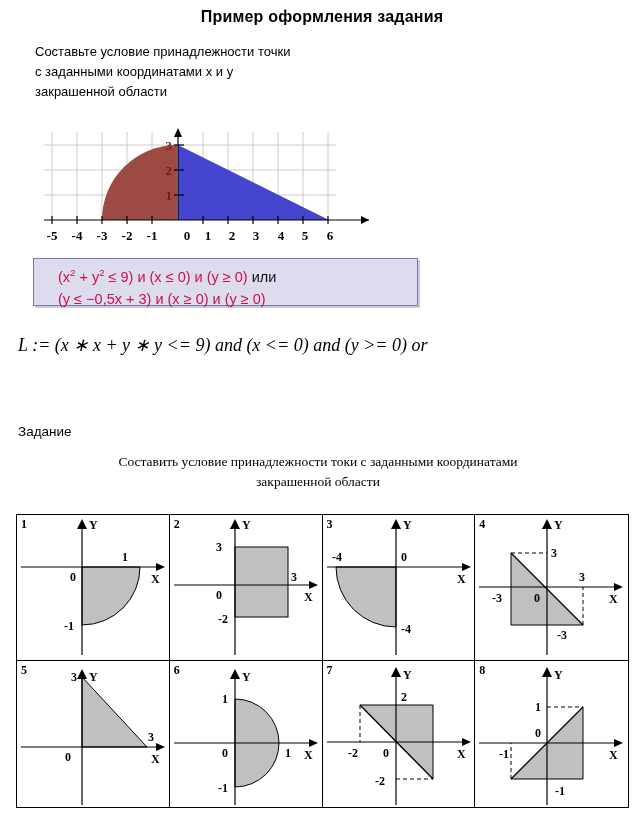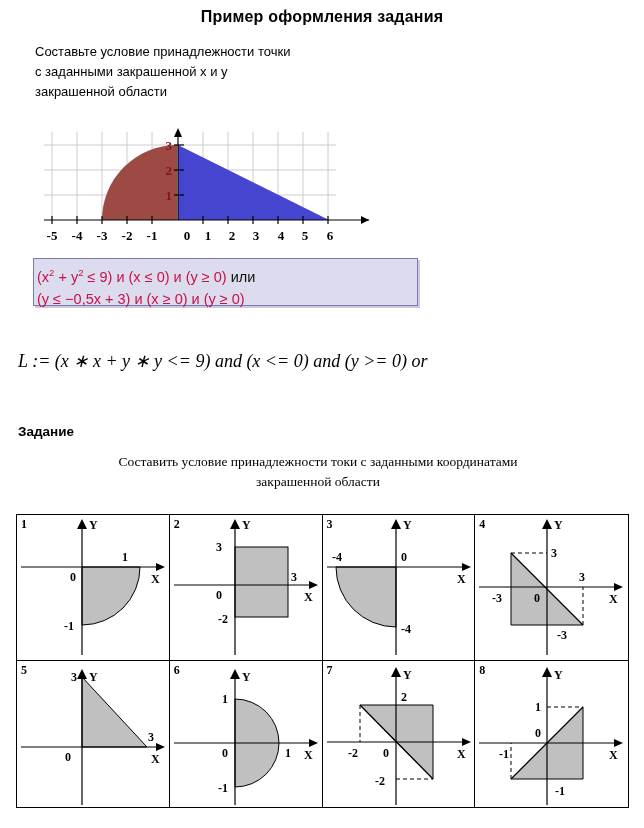--- a/index.html
+++ b/index.html
@@ -29,43 +29,43 @@
 
   
   .mainchart { position:absolute; left:24px; top:128px; width:360px; height:120px; }
 
   
   .formula-box {
     position:absolute; left:33px; top:258px; width:385px; height:48px;
     background:#dcdcee;
     border:1px solid #7a7ab0;
     box-shadow: 2px 2px 0 rgba(140,140,180,.45);
-    padding:3px 8px 0 3px;
+    padding:3px 8px 0 24px;
     font-size:14.5px; line-height:22px;
     white-space:nowrap;
   }
   .formula-box .red { color:#c8104a; }
   .formula-box .blk { color:#111; }
   .formula-box sup { font-size:9.5px; vertical-align:super; }
 
   
   .latex {
     position:absolute; left:18px;
     font-family:"Liberation Serif", serif;
     font-style:italic;
     font-size:18px;
     white-space:nowrap;
   }
-  .latex-1 { top:334px;margin-top:16px; }
+  .latex-1 { top:334px; }
   .latex-2 { top:378px; }
 
   
   .task-head {
     position:absolute; left:18px; top:424px;
-    font-size:13.5px; font-weight:bold;
+    font-size:13.5px; font-weight:normal;
   }
   .task-text {
     position:absolute; left:18px; top:452px; width:600px;
     font-family:"Liberation Serif", serif;
     font-size:13.5px; line-height:1.45;text-align:center;
   }
 
   
   .grid {
     position:absolute; left:16px; top:514px;
@@ -105,21 +105,21 @@
 </style>
 </head>
 <body>
 
 <div class="page">
 
   <div class="title">Пример оформления задания</div>
 
   <div class="intro">
     <div>Составьте условие принадлежности точки</div>
-    <div>с заданными закрашенной x и y</div>
+    <div>с заданными координатами x и y</div>
     <div>закрашенной области</div>
   </div>
 
   <div class="mainchart">
     <svg width="360" height="120" viewBox="0 0 360 120">
 
       <g stroke="#cccccc" stroke-width="1">
         <line x1="28" y1="4" x2="28" y2="92"></line>
         <line x1="53" y1="4" x2="53" y2="92"></line>
         <line x1="78" y1="4" x2="78" y2="92"></line>

